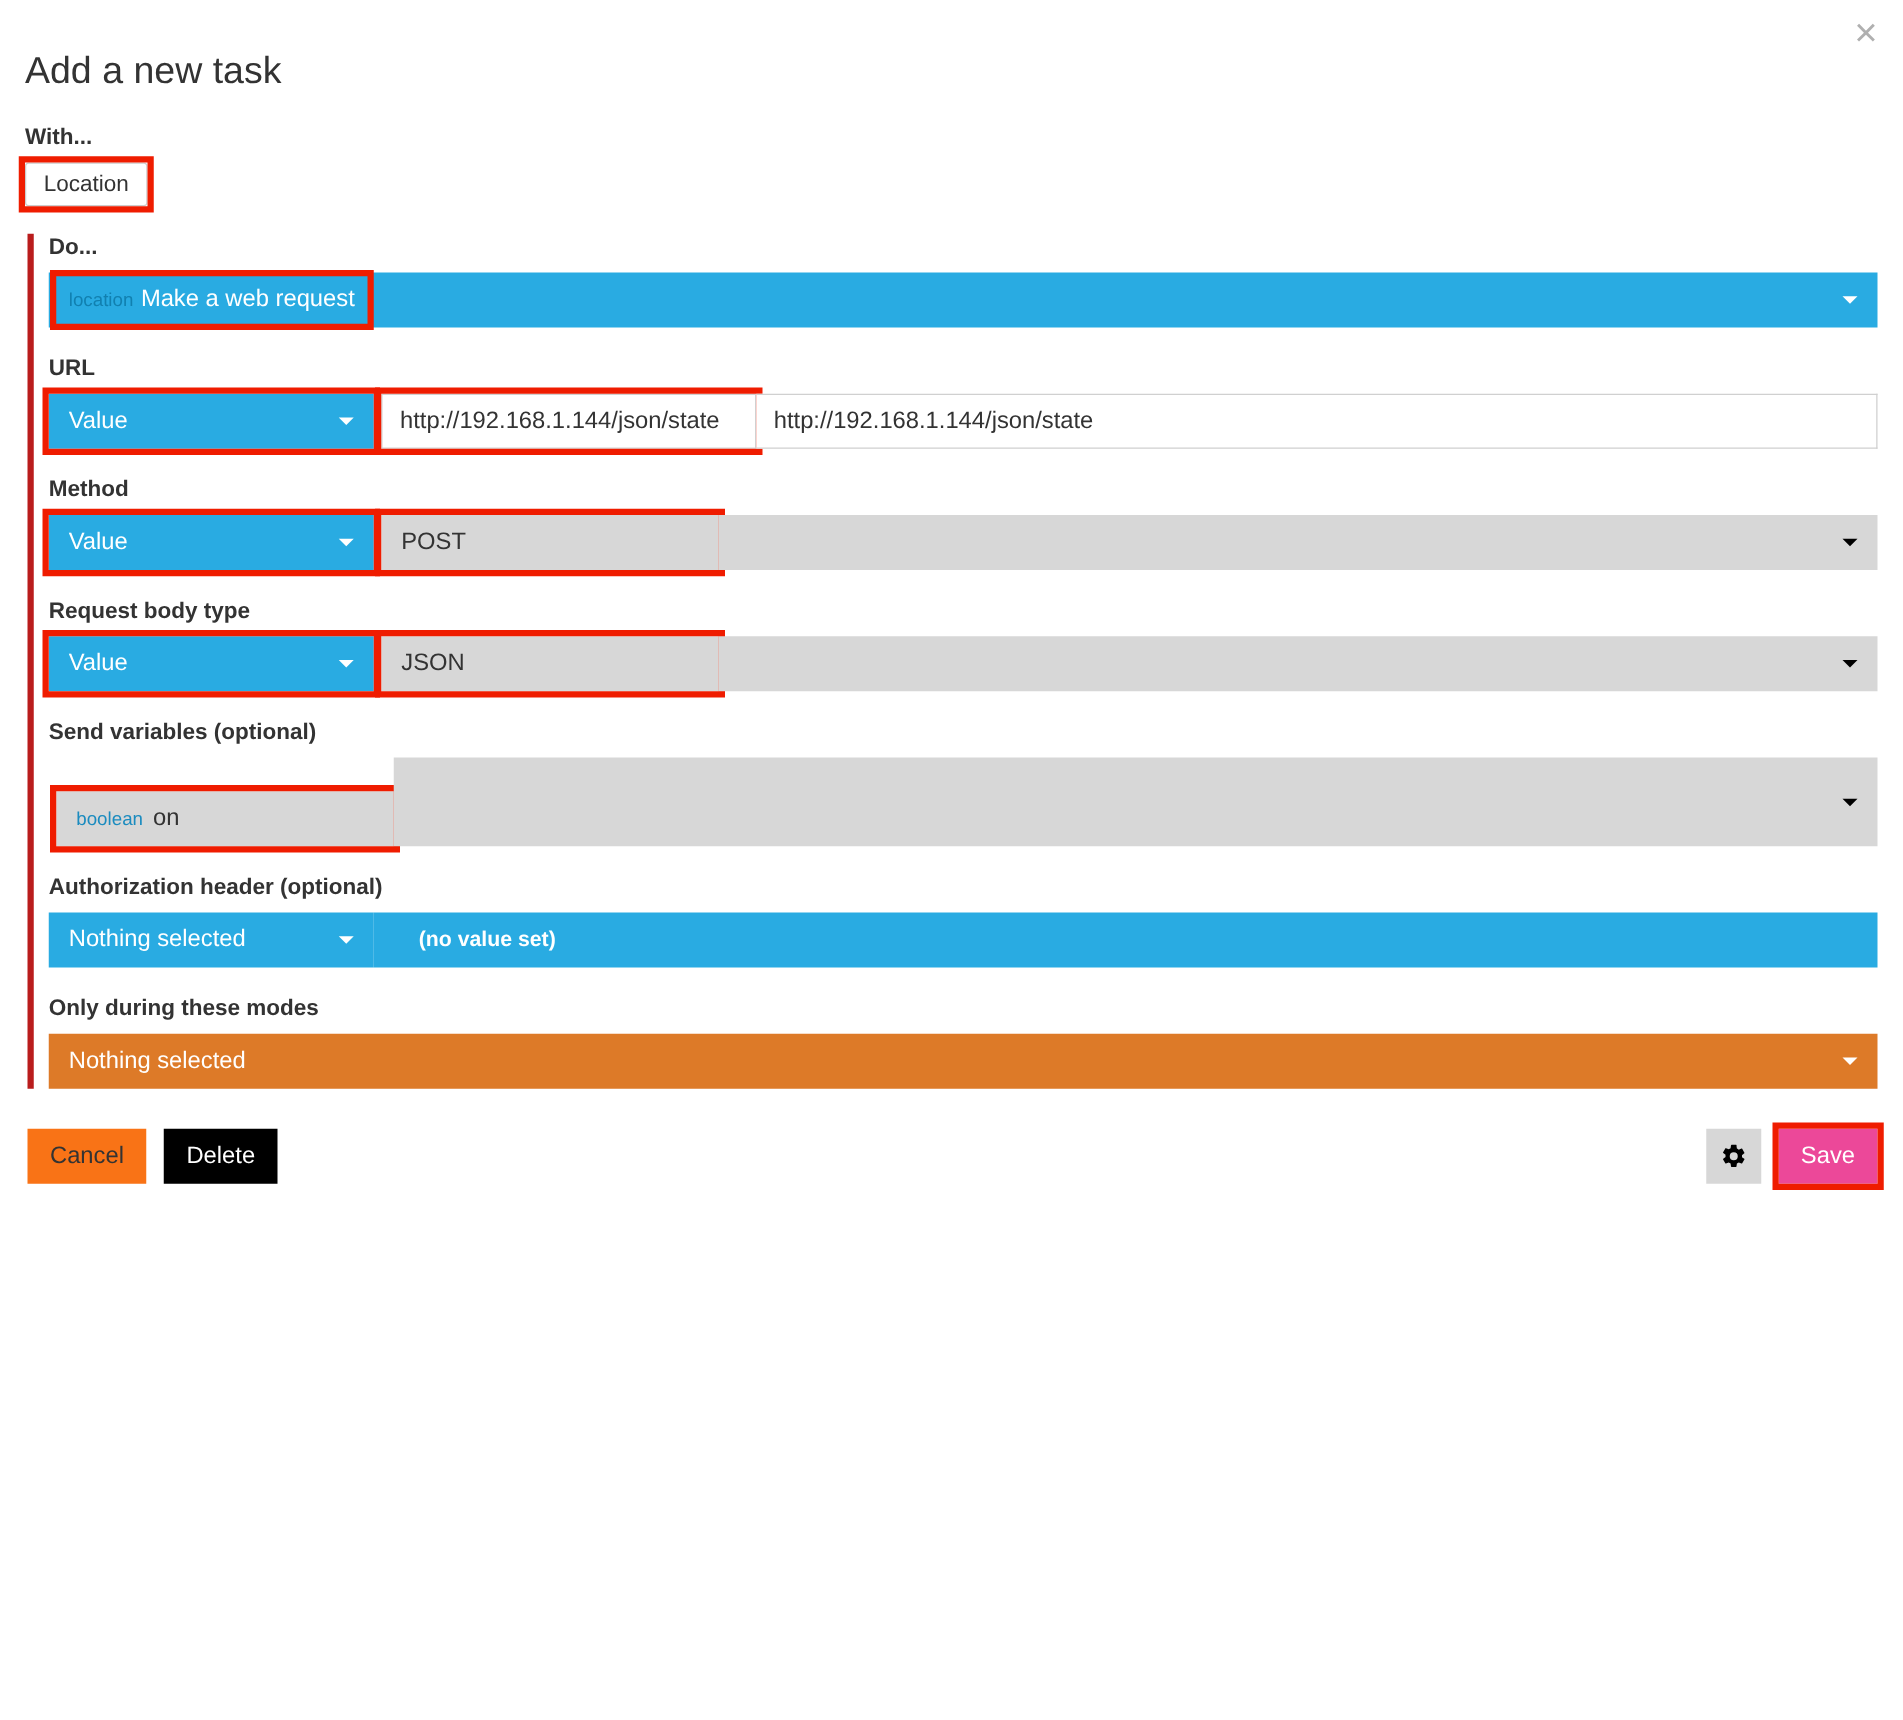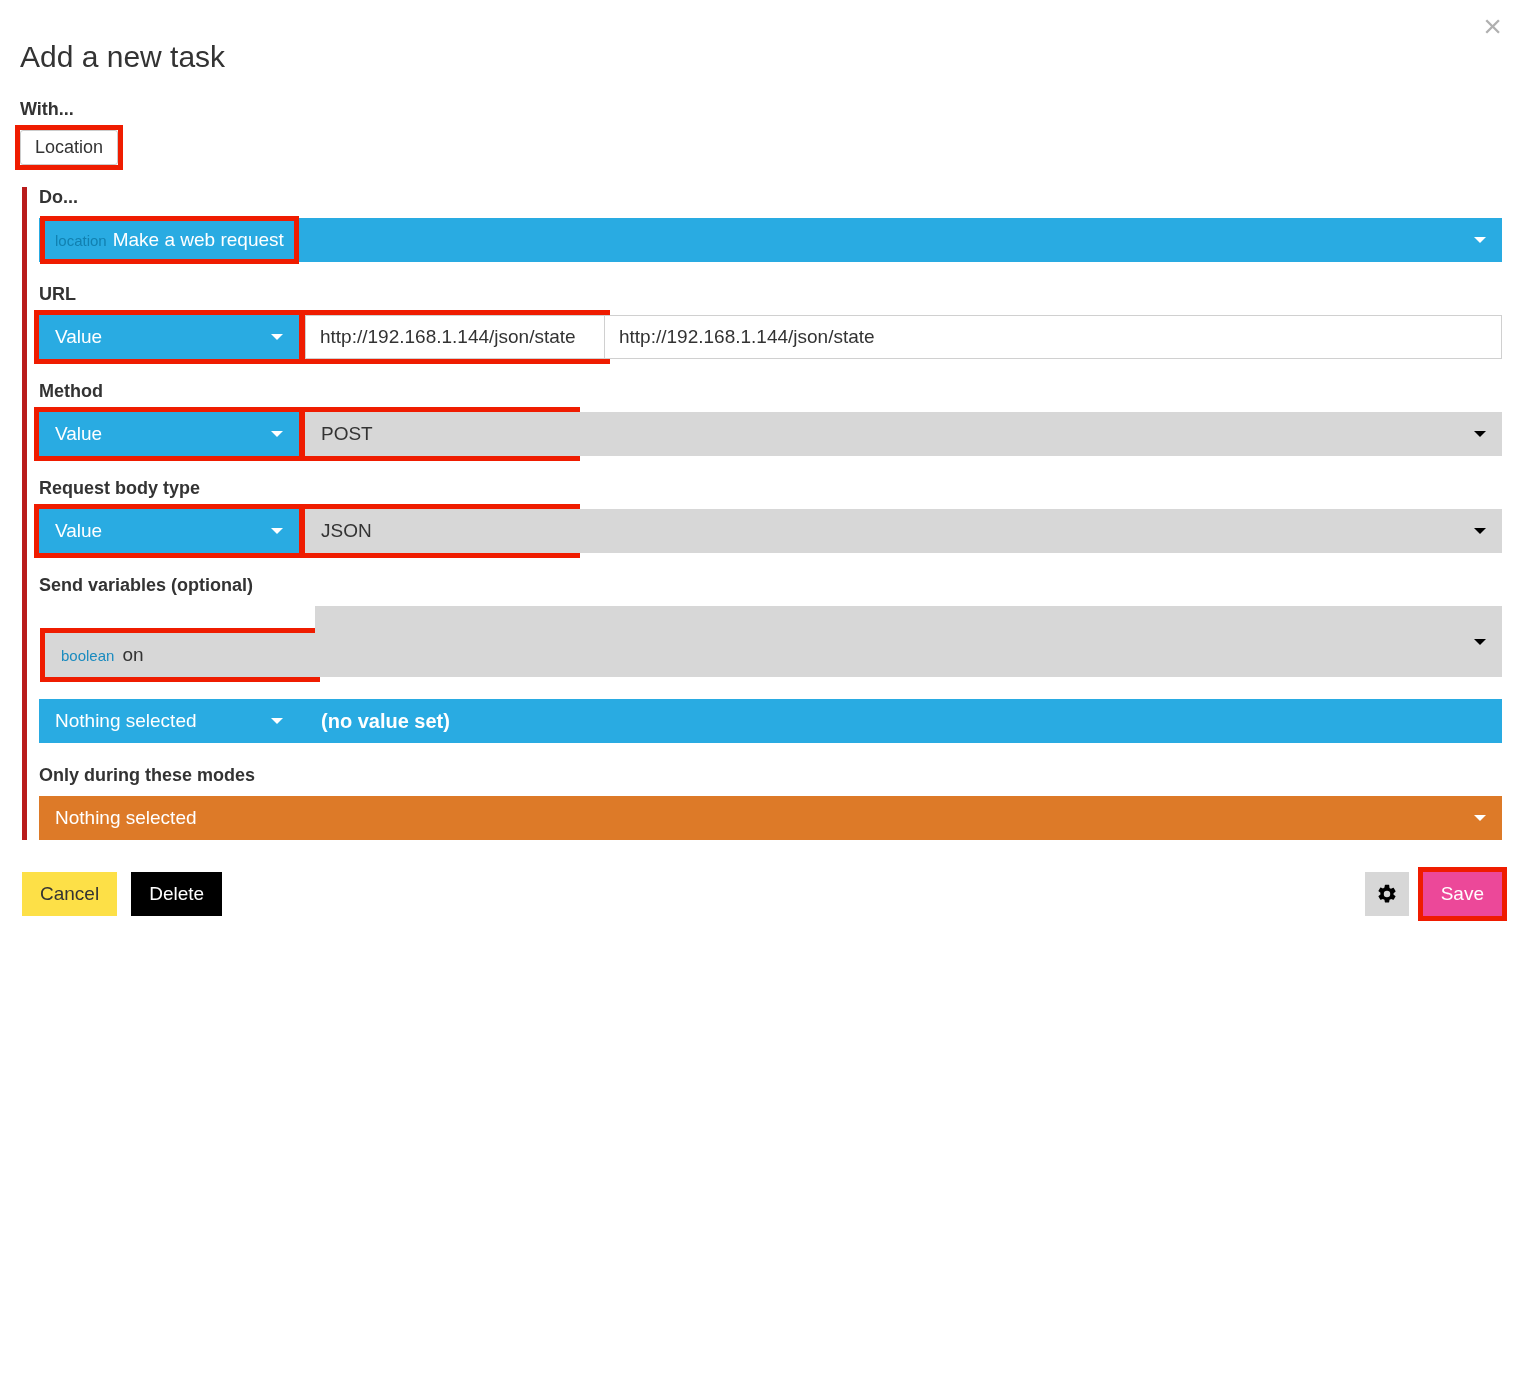--- a/index.html
+++ b/index.html
@@ -133,22 +133,22 @@
     min-width: 270px;
   }
   .var-type {
     color: #1a8bbf;
     font-size: 15px;
     margin-right: 8px;
   }
   .no-value {
     color: #fff;
     font-weight: 700;
-    font-size: 20px;
-    margin-left: 22px;
+    font-size: 17px;
+    margin-left: 36px;
   }
   .orange-btn {
     background: #dd7a28;
     color: #fff;
     flex: 1;
     display: flex;
     align-items: center;
     justify-content: space-between;
     padding: 0 16px;
     font-size: 19px;
@@ -170,21 +170,21 @@
   .footer .spacer { flex: 1; }
   .btn {
     border: none;
     padding: 10px 18px;
     font-size: 19px;
     min-height: 44px;
     display: flex;
     align-items: center;
     cursor: pointer;
   }
-  .btn-grey { background: #fde047; color: #333; }
+  .btn-grey { background: #f97316; color: #333; }
   .btn-red  { background: #000000; color: #fff; }
   .btn-blue { background: #ec4899; color: #fff; }
   .gear-btn {
     background: #d7d7d7;
     width: 44px; height: 44px;
     display: flex; align-items: center; justify-content: center;
   }
   .gear-btn svg { width: 22px; height: 22px; }
   .hl-wrap { display: inline-flex; }
 </style>
@@ -285,20 +285,21 @@
         </div>
       </span>
       <div class="grey-box">
         <span></span>
         <span class="grey-select-caret"></span>
       </div>
     </div>
   </div>
 
   <div class="field-group">
+    <div class="field-label">Authorization header (optional)</div>
     <div class="row">
       <div class="blue-type-btn">
         <span>Nothing selected</span>
         <span class="caret"></span>
       </div>
       <div class="blue-btn full" style="padding-left:0;">
         <span class="no-value">(no value set)</span>
         <span></span>
       </div>
     </div>

